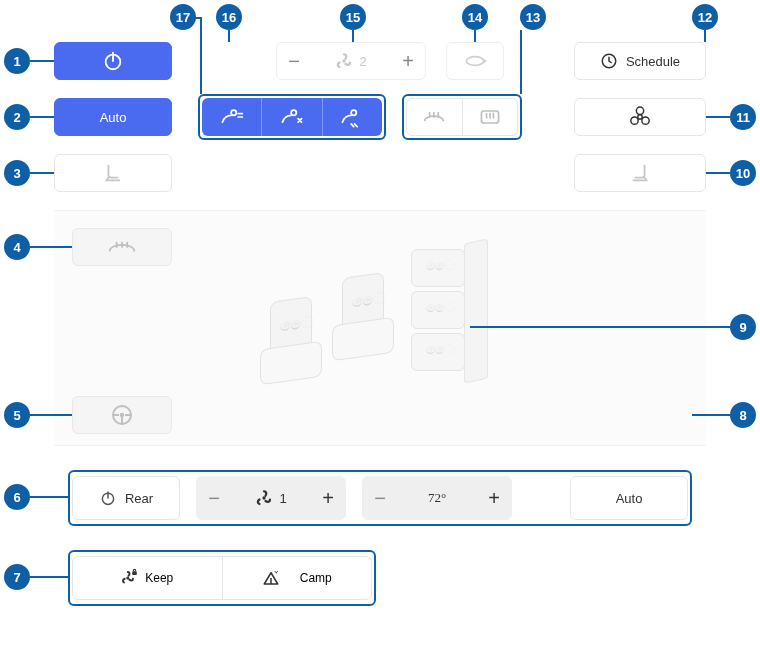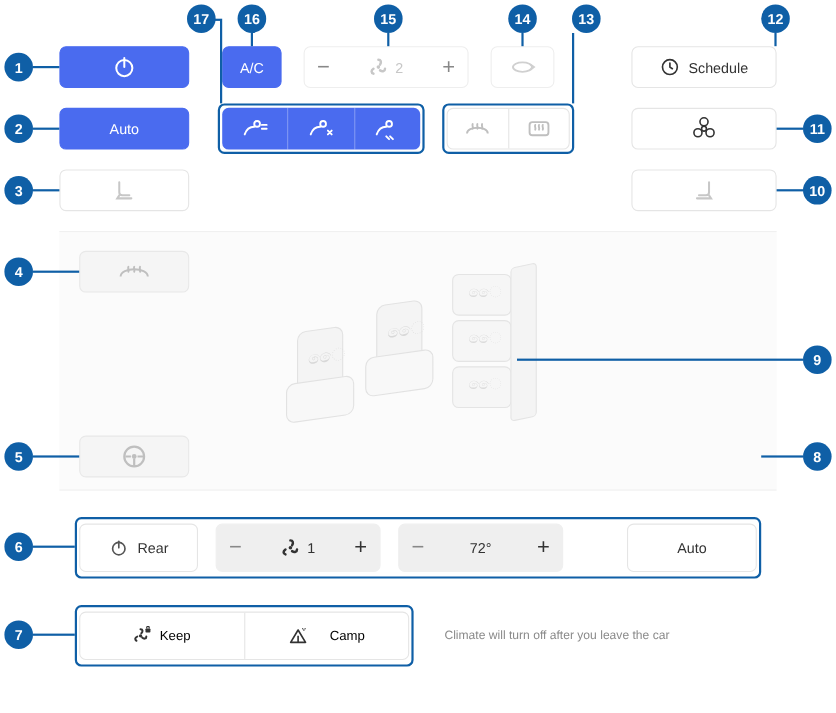--- a/index.html
+++ b/index.html
@@ -46,23 +46,20 @@
 
 <div class="stage">
 
   <div class="btn blue" style="left:54px; top:42px; width:118px; height:38px;">
     <svg width="22" height="22" viewBox="0 0 24 24">
         <circle cx="12" cy="13" r="8" fill="none" stroke="#fff" stroke-width="2"></circle>
         <line x1="12" y1="3" x2="12" y2="12" stroke="#fff" stroke-width="2" stroke-linecap="round"></line>
       </svg>
   </div>
 
-  <div class="btn blue" style="left:202px; top:42px; width:54px; height:38px;">
-    <span>A/C</span>
-  </div>
 
   <div class="fan-group" style="left:276px; top:42px; width:150px; height:38px;">
     <div class="pm">−</div>
     <div class="mid">
       <svg width="18" height="18" viewBox="0 0 24 24">
           <circle cx="12" cy="12" r="2.2" fill="#c7c7c7"></circle>
           <path d="M12 3c3 0 4 3 2 6" fill="none" stroke="#c7c7c7" stroke-width="3" stroke-linecap="round"></path>
           <path d="M20 14c0 3-3 4-6 2" fill="none" stroke="#c7c7c7" stroke-width="3" stroke-linecap="round"></path>
           <path d="M6 20c-3-1-3-4 0-6" fill="none" stroke="#c7c7c7" stroke-width="3" stroke-linecap="round"></path>
         </svg>
@@ -210,21 +207,21 @@
           <path d="M20 14c0 3-3 4-6 2" fill="none" stroke="#333" stroke-width="3" stroke-linecap="round"></path>
           <path d="M6 20c-3-1-3-4 0-6" fill="none" stroke="#333" stroke-width="3" stroke-linecap="round"></path>
         </svg>
       <span style="color:#333; font-weight:500;">1</span>
     </div>
     <div class="pm" style="color:#333;">+</div>
   </div>
 
   <div class="fan-group grey" style="left:362px; top:476px; width:150px; height:44px;">
     <div class="pm">−</div>
-    <div class="mid" style="color:#333; font-weight:500;">
+    <div class="mid" style="color:#333; font-weight:500;font-family:Liberation Serif, serif;">
         <span>72°</span>
       </div>
     <div class="pm" style="color:#333;">+</div>
   </div>
 
   <div class="btn" style="left:570px; top:476px; width:118px; height:44px;">
     <span>Auto</span>
   </div>
 
   <div class="seg" style="left:72px; top:556px; width:300px; height:44px; background:#fff; border:1px solid #e5e5e5; border-radius:6px;">
@@ -243,21 +240,20 @@
       <svg width="18" height="18" viewBox="0 0 24 24">
           <path d="M3 20L12 5l9 15H3z" fill="none" stroke="#333" stroke-width="2" stroke-linejoin="round"></path>
           <path d="M12 12v8" stroke="#333" stroke-width="2"></path>
           <circle cx="19" cy="5" r="1" fill="#333"></circle>
           <path d="M17 3l1 1M21 3l-1 1" stroke="#333" stroke-width="1.4"></path>
         </svg>
       <span style="margin-left:20px; font-size:12px;">Camp</span>
     </div>
   </div>
 
-  <div class="note" style="left:404px; top:572px;">Climate will turn off after you leave the car</div>
 
   <div class="outline" style="left:198px; top:94px; width:188px; height:46px;"></div>
   <div class="outline" style="left:402px; top:94px; width:120px; height:46px;"></div>
   <div class="outline" style="left:68px; top:470px; width:624px; height:56px;"></div>
   <div class="outline" style="left:68px; top:550px; width:308px; height:56px;"></div>
 
   <div class="callout" style="left:4px; top:48px;">1</div>
   <div class="leader h" style="left:30px; top:60px; width:24px;"></div>
 
   <div class="callout" style="left:4px; top:104px;">2</div>

